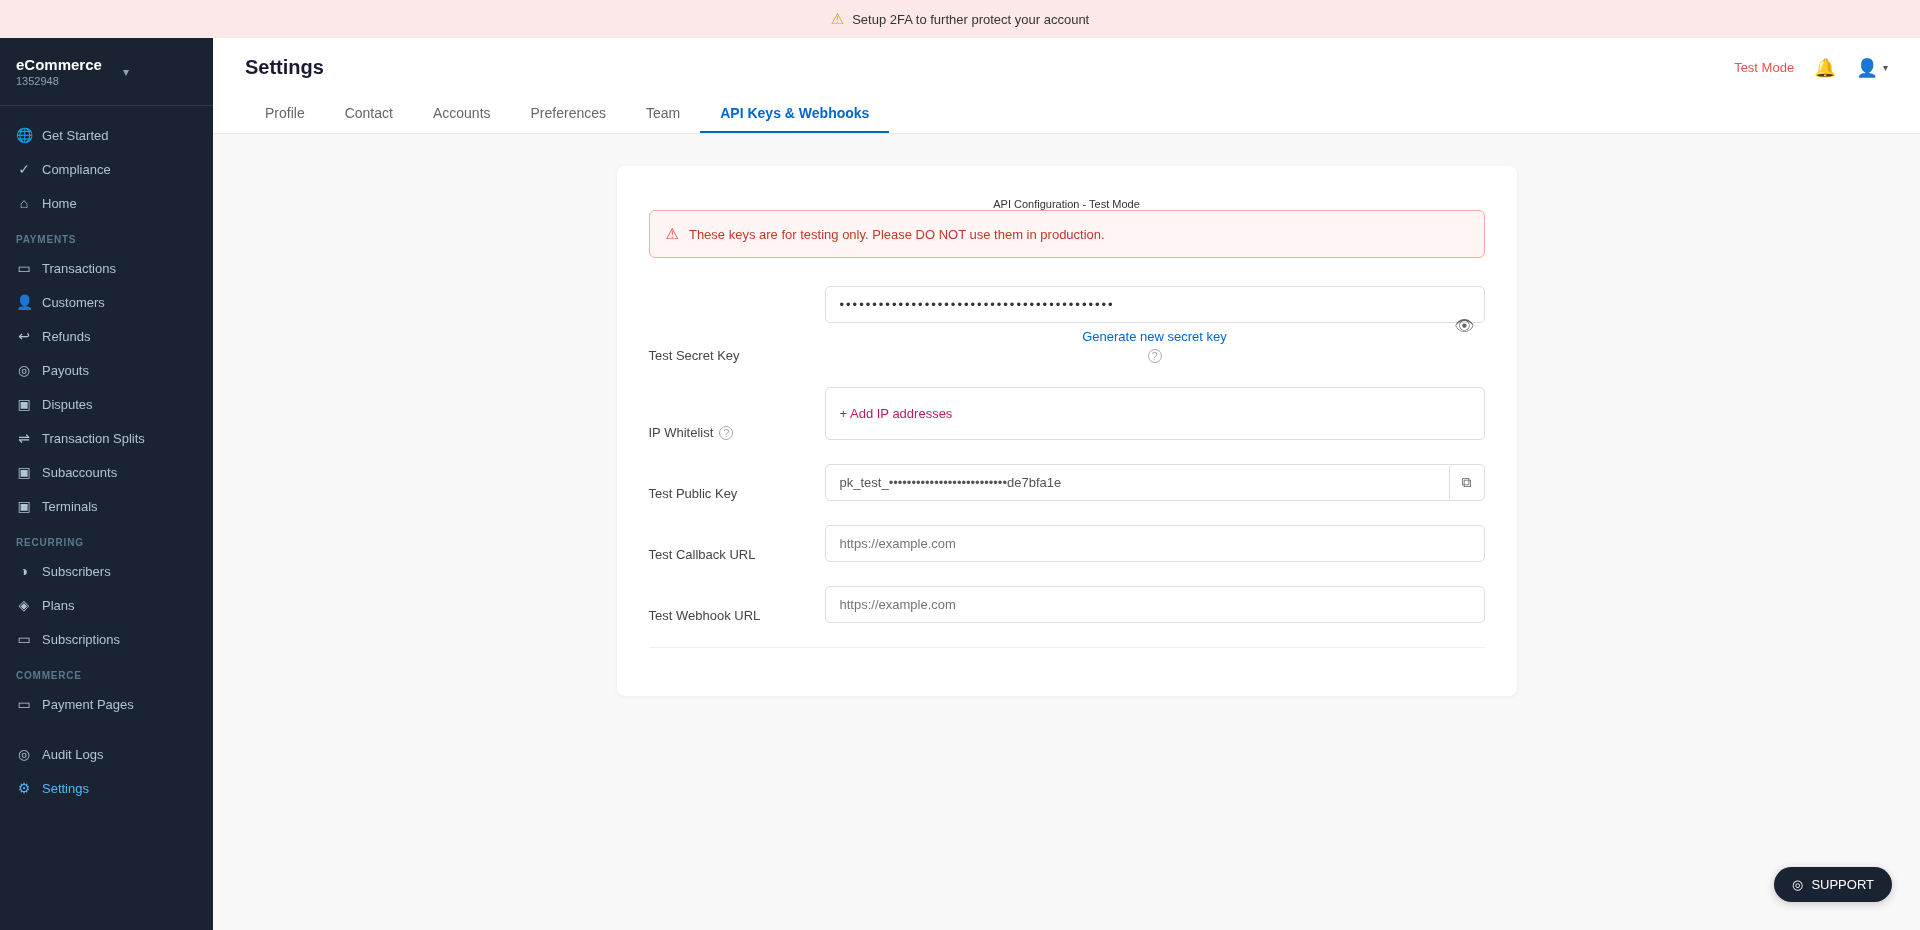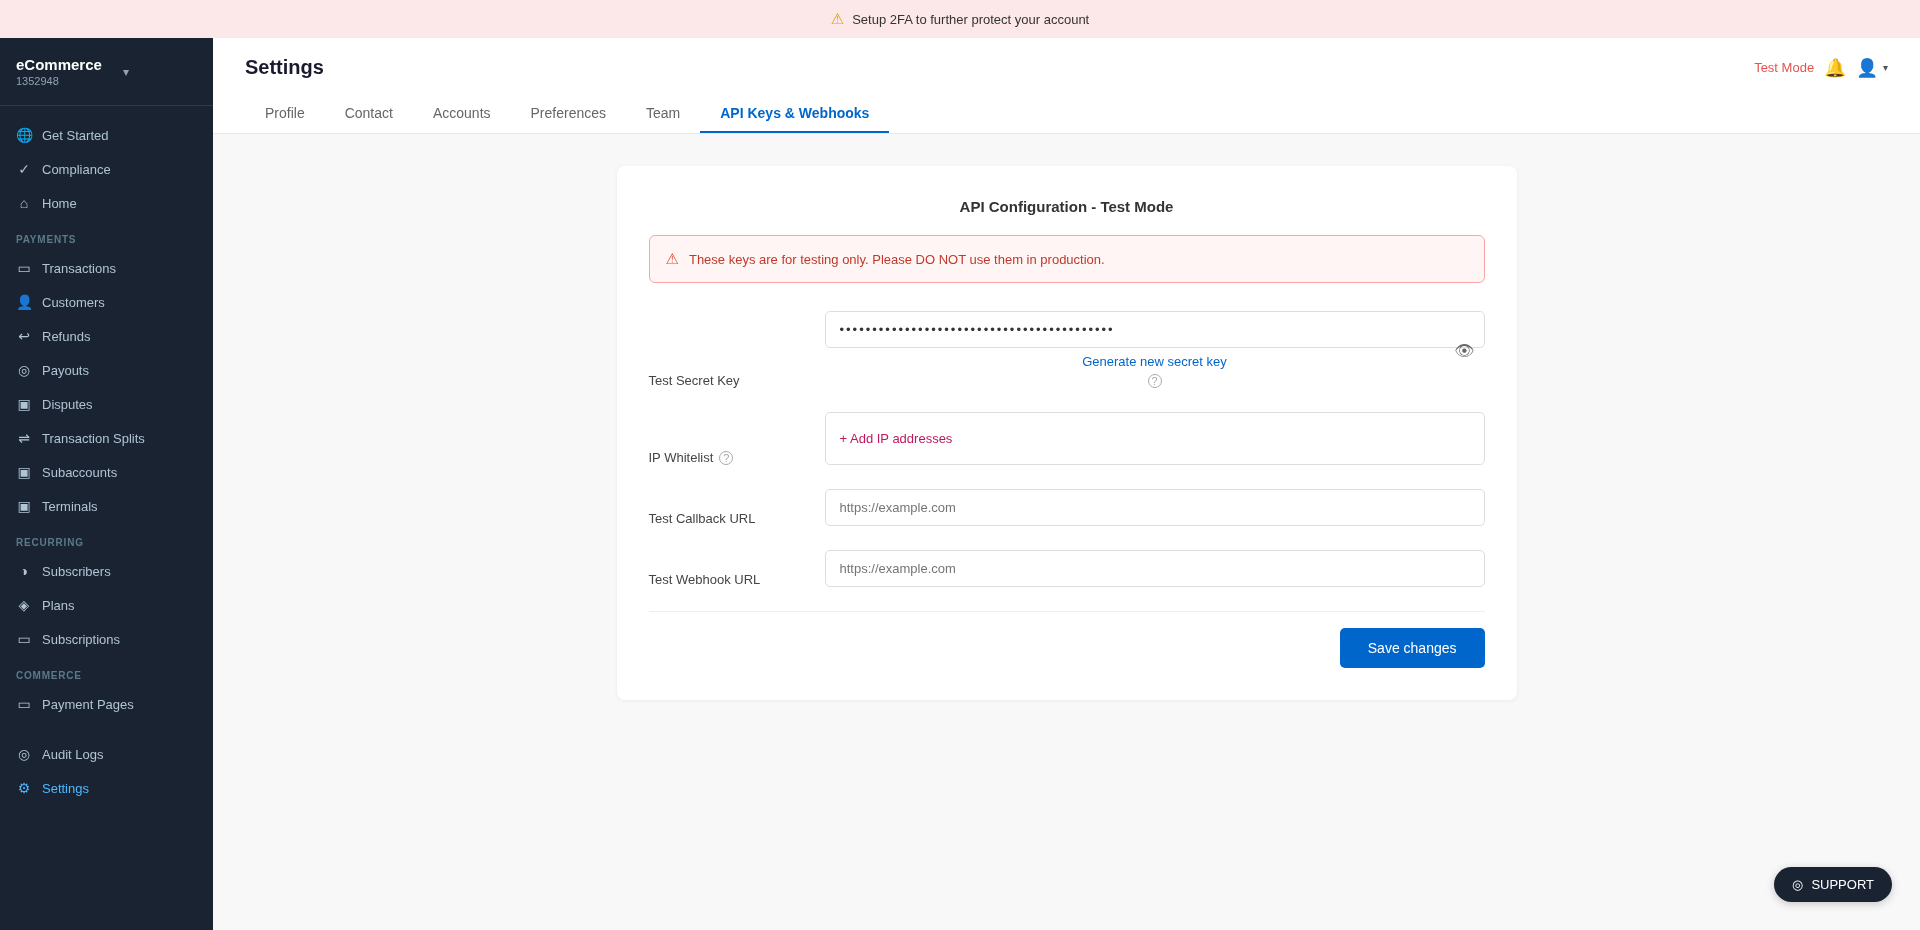--- a/index.html
+++ b/index.html
@@ -86,21 +86,21 @@
 
     .main-header-top {
       display: flex;
       justify-content: space-between;
       align-items: center;
       margin-bottom: 16px;
     }
 
     .page-title { font-size: 20px; font-weight: 600; color: #1a1a2e; }
 
-    .header-actions { display: flex; align-items: center; gap: 10px; }
+    .header-actions { display: flex; align-items: center; gap: 20px; }
     .test-mode-badge { color: #e5534b; font-size: 13px; font-weight: 500; }
     .header-icon-btn {
       background: none;
       border: none;
       cursor: pointer;
       font-size: 18px;
       color: #555;
       display: flex;
       align-items: center;
       gap: 4px;
@@ -128,24 +128,23 @@
       background: #fff;
       border-radius: 8px;
       padding: 32px;
       max-width: 900px;
       margin: 0 auto;
       box-shadow: 0 1px 4px rgba(0,0,0,0.06);
     }
 
     .card-title {
       text-align: center;
-      font-size: 15px;
-      font-weight: 700;
+      font-size: 11px;
+      font-weight: 400;
       color: #333;
-      margin-bottom: 20px;
     }
 
     .alert-box {
       background: #fff5f5;
       border: 1px solid #fca5a5;
       border-radius: 6px;
       padding: 14px 16px;
       display: flex;
       align-items: center;
       gap: 10px;
@@ -457,36 +456,42 @@
         <div class="form-row">
           <label class="form-label">
             <span>IP Whitelist</span>
             <span style="color:#aaa; font-size:11px; border:1px solid #aaa; border-radius:50%; width:14px; height:14px; display:inline-flex; align-items:center; justify-content:center;">?</span>
           </label>
           <div class="ip-whitelist-input">
             <span>+ Add IP addresses</span>
           </div>
         </div>
 
+        <div class="form-row">
+          <label class="form-label">Test Public Key</label>
+          <div class="public-key-wrapper">
+            <input class="public-key-field" type="text" readonly="" value="pk_test_••••••••••••••••••••••••••de7bfa1e" style="">
+            <button class="copy-btn" title="Copy">
+              <span>⧉</span>
+            </button>
+          </div>
+        </div>
 
         <div class="form-row">
           <label class="form-label">Test Callback URL</label>
           <input class="url-input" type="text" placeholder="https://example.com" style="">
         </div>
 
         <div class="form-row">
           <label class="form-label">Test Webhook URL</label>
           <input class="url-input" type="text" placeholder="https://example.com" style="">
         </div>
 
         <div class="divider"></div>
 
-        <div class="card-footer">
-          <button class="save-btn">Save changes</button>
-        </div>
       </div>
     </div>
   </main>
 </div>
 
 <button class="support-btn">
   <span>◎</span>
   <span>SUPPORT</span>
 </button>
 

